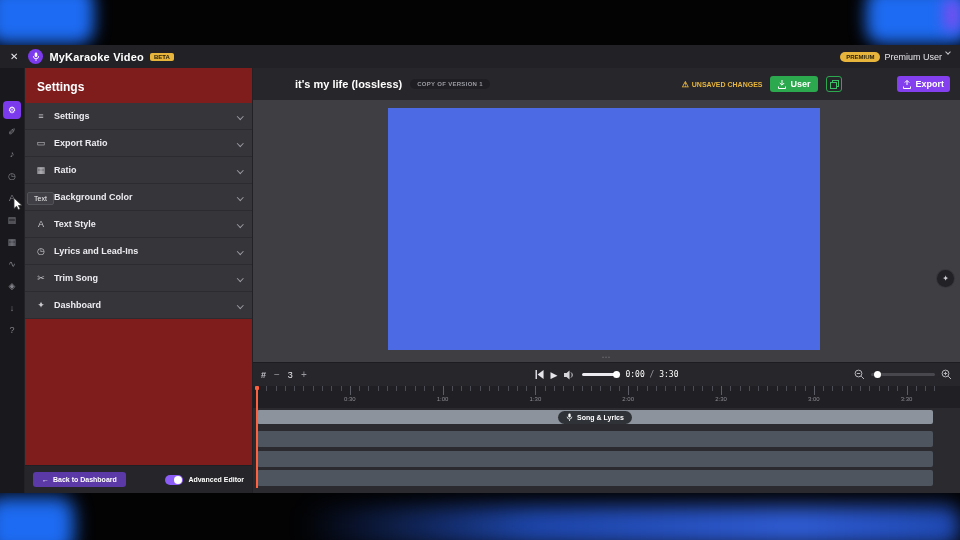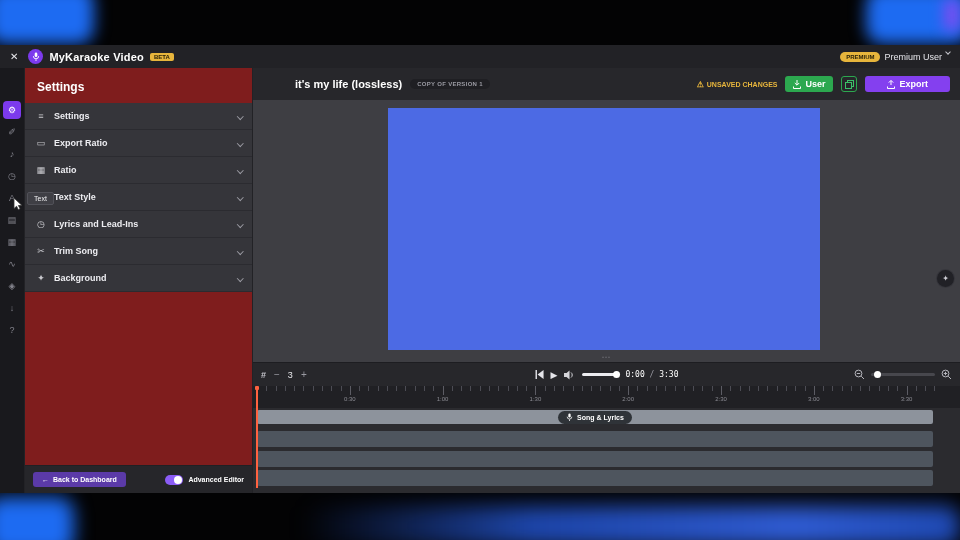--- a/index.html
+++ b/index.html
@@ -60,22 +60,22 @@
   .main { flex:1; background:#2b2b2f; display:flex; flex-direction:column; position:relative; min-width:0; border-left:1px solid #222226; }
   .main-header { height:32px; background:#27272b; display:flex; align-items:center; padding:0 10px; flex:0 0 auto; }
   .song-title { color:#fff; font-size:11px; font-weight:bold;padding-left:32px; }
   .version-badge { background:#1f1f23; color:#9a9aa2; font-size:6px; font-weight:bold; padding:2px 7px; border-radius:7px; margin-left:8px; letter-spacing:.3px; }
   .header-right { margin-left:auto; display:flex; align-items:center; gap:8px; }
   .unsaved { color:#e7b53c; font-size:7px; font-weight:bold; display:flex; align-items:center; gap:3px; }
   .warn-glyph { font-size:8px; }
   .save-btn { background:#2ca84f; color:#fff; font-size:9px; font-weight:bold; border:none; border-radius:3px; padding:3px 8px;
     display:flex; align-items:center; gap:4px; font-family:inherit; }
   .copy-btn { width:16px; height:16px; border:1px solid #2ca84f; border-radius:3px; background:transparent; display:flex; align-items:center; justify-content:center; }
-  .export-btn { background:#8440ef; color:#fff; font-size:9px; font-weight:bold; border:none; border-radius:3px; padding:3px 22px;
-    display:flex; align-items:center; gap:4px; font-family:inherit; }
+  .export-btn { background:#8440ef; color:#fff; font-size:9px; font-weight:bold; border:none; border-radius:3px; padding:3px 6px;
+    display:flex; align-items:center; gap:4px; font-family:inherit;margin-left:47px; }
 
   .preview { flex:1; background:#3e3e43; position:relative; min-height:0; }
   .canvas { position:absolute; left:135px; top:8px; width:432px; height:242px; background:#4c6ae4; }
   .dots { position:absolute; left:50%; bottom:0; transform:translateX(-50%); color:#8a8a92; font-size:9px; letter-spacing:1px; }
 
   .toolbar { height:24px; background:#27272b; border-top:1px solid #1d1d21; display:flex; align-items:center; padding:0 8px; position:relative; flex:0 0 auto; }
   .tb-left { display:flex; align-items:center; gap:8px; }
   .grid-glyph { font-size:9px; color:#c5c5cc; font-weight:bold; }
   .zoom-minus,.zoom-plus { font-size:10px; color:#9a9aa2; }
   .zoom-level { font-size:9px; color:#e8e8ec; }
@@ -195,37 +195,42 @@
         <span class="section-icon">▭</span>
         <span class="section-label">Export Ratio</span>
         <span class="section-chev"></span>
       </div>
       <div class="section-row">
         <span class="section-icon">▦</span>
         <span class="section-label">Ratio</span>
         <span class="section-chev"></span>
       </div>
       <div class="section-row">
+        <span class="section-icon">◧</span>
+        <span class="section-label">Background Color</span>
+        <span class="section-chev"></span>
+      </div>
+      <div class="section-row">
         <span class="section-icon">A</span>
         <span class="section-label">Text Style</span>
         <span class="section-chev"></span>
       </div>
       <div class="section-row">
         <span class="section-icon">◷</span>
         <span class="section-label">Lyrics and Lead-Ins</span>
         <span class="section-chev"></span>
       </div>
       <div class="section-row">
         <span class="section-icon">✂</span>
         <span class="section-label">Trim Song</span>
         <span class="section-chev"></span>
       </div>
       <div class="section-row">
         <span class="section-icon">✦</span>
-        <span class="section-label">Background</span>
+        <span class="section-label">Dashboard</span>
         <span class="section-chev"></span>
       </div>
 
       <div class="sidebar-bottom">
         <button class="back-btn">
           <span>←</span>
           <span>Back to Dashboard</span>
         </button>
         <div class="toggle-wrap">
           <span class="toggle">

